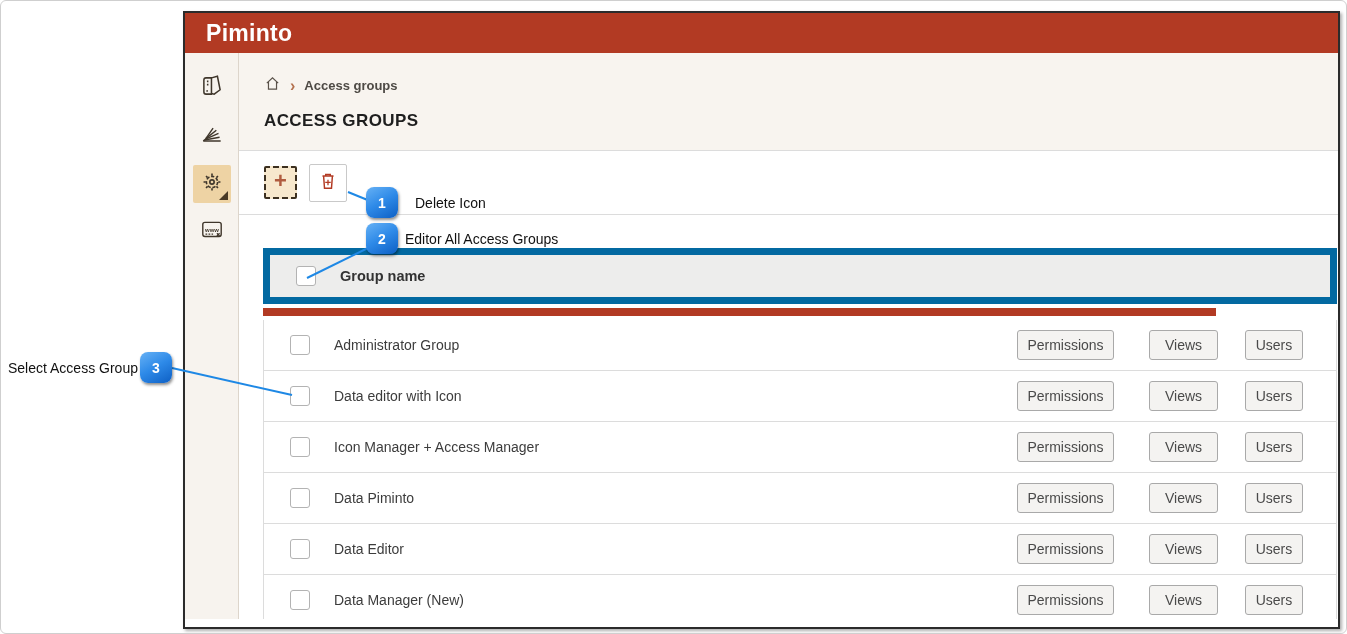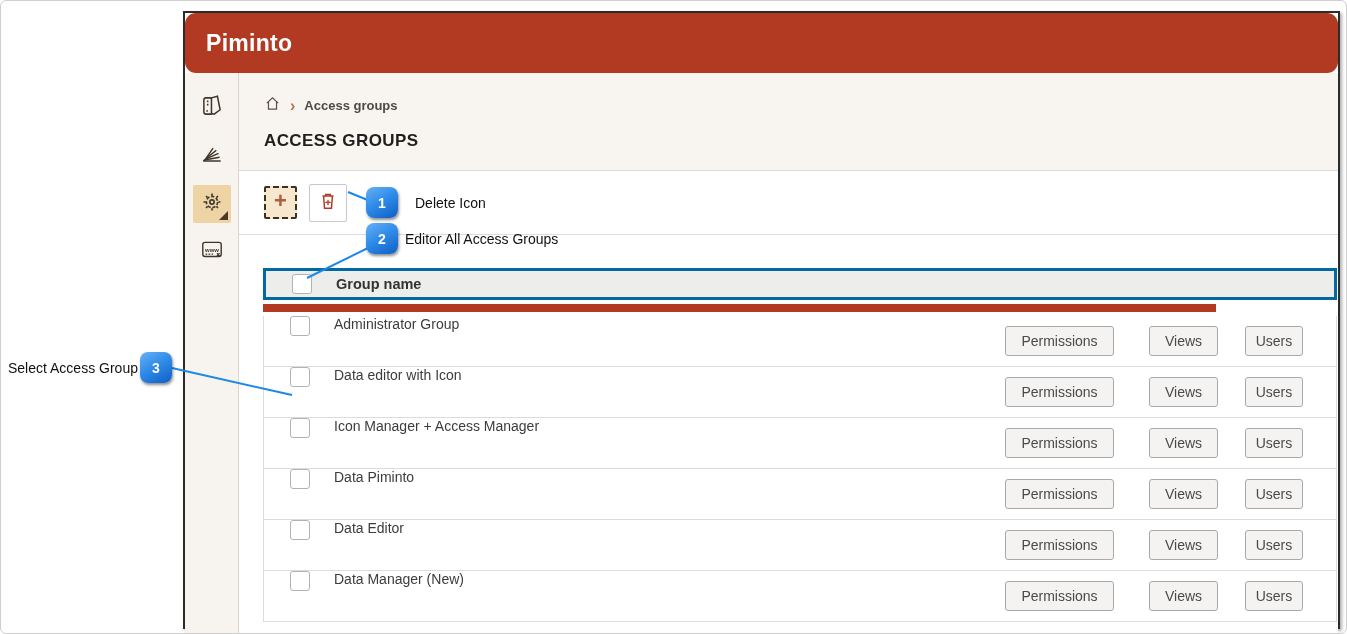--- a/index.html
+++ b/index.html
@@ -2,21 +2,21 @@
 <html><head>
 <meta charset="utf-8">
 <style>
   * { margin:0; padding:0; box-sizing:border-box; }
   html,body { width:1347px; height:634px; background:#fff; font-family:"Liberation Sans", sans-serif; }
   .canvas { position:relative; width:1347px; height:634px; background:#fff; border:1px solid #cfcfcf; border-radius:6px; overflow:hidden; }
 
   
   .window { position:absolute; left:182px; top:10px; width:1157px; height:618px;
             border:2px solid #2b2b2b; background:#fff; box-shadow:2px 2px 3px rgba(120,120,120,.6); }
-  .app-header { height:60px; background:#b23a23; display:flex; align-items:center; padding-left:21px;border-radius:11px; }
+  .app-header { height:40px; background:#b23a23; display:flex; align-items:center; padding-left:21px; }
   .brand { color:#fff; font-size:23px; font-weight:bold; letter-spacing:.3px; }
   .app-body { display:flex; height:calc(100% - 48px); }
 
   
   .sidebar { width:54px; background:#f7f3ee; border-right:1px solid #ddd5cb; padding-top:16px; flex:none; }
   .side-icon { width:38px; height:38px; margin:0 auto 10px; display:flex; align-items:center; justify-content:center; position:relative; border-radius:2px; cursor:pointer; }
   .side-icon.active { background:#eed3a4; }
   .side-icon.active::after { content:""; position:absolute; right:3px; bottom:3px; border-left:9px solid transparent; border-bottom:9px solid #4a3a25; }
   .side-icon svg { width:26px; height:26px; }
 
@@ -31,34 +31,34 @@
 
   .toolbar { height:64px; border-bottom:1px solid #dcdcdc; background:#fff; display:flex; align-items:center; padding-left:25px; }
   .add-btn { width:33px; height:33px; background:#f7e8cd; border:2px dashed #3c3020; border-radius:2px;
              color:#b05c3f; font-size:22px; font-weight:bold; line-height:26px; text-align:center; cursor:pointer; }
   .del-btn { width:38px; height:38px; margin-left:12px; background:#fff; border:1px solid #c9c9c9; border-radius:2px;
              display:flex; align-items:center; justify-content:center; cursor:pointer; }
   .del-btn svg { width:22px; height:22px; }
 
   
   .table-wrap { margin:33px 1px 0 24px; width:1074px; }
-  .thead { height:32px; background:#ededec; border:3px solid #0369a1; display:flex; align-items:center; }
+  .thead { height:56px; background:#ededec; border:7px solid #0369a1; display:flex; align-items:center; }
   .cb { width:20px; height:20px; background:#fff; border:1px solid #b3b3b3; border-radius:3px; flex:none; cursor:pointer; }
   .thead .cb { margin-left:26px; }
   .th-label { margin-left:24px; font-size:14.5px; font-weight:bold; color:#333; }
   .progress { height:16px; position:relative; background:#fff; }
   .progress-fill { position:absolute; left:0; top:4px; height:8px; width:88.7%; background:#b23a23; }
-  .trow { height:51px; background:#fff; border:1px solid #dcdcdc; border-top:none; display:flex; }
+  .trow { height:51px; background:#fff; border:1px solid #dcdcdc; border-top:none; display:flex; align-items:center; }
   .trow:first-of-type { border-top:1px solid #dcdcdc; }
   .trow .cb { margin-left:26px; }
   .rlabel { margin-left:24px; font-size:14px; color:#3c3c3c; }
   .actions { margin-left:auto; display:flex; align-items:center; padding-right:33px; }
   .btn { height:30px; background:#f4f3f1; border:1px solid #a9a9a9; border-radius:3px; font-size:14px; color:#4a4a4a;
          font-family:"Liberation Sans", sans-serif; cursor:pointer; }
-  .btn-perm  { width:109px;  margin-right:35px; }
+  .btn-perm  { width:97px;  margin-right:35px; }
   .btn-views { width:69px;  margin-right:27px; }
   .btn-users { width:58px; }
 
   
   .lines { position:absolute; left:0; top:0; width:1347px; height:634px; pointer-events:none; z-index:40; }
   .badge { position:absolute; width:32px; height:31px; border-radius:8px; z-index:50;
            background:linear-gradient(150deg,#66b1f5 0%, #2e8ae8 48%, #0d5fc4 100%);
            box-shadow:1px 2px 3px rgba(0,0,0,.45);
            color:#fff; font-size:14px; font-weight:bold; display:flex; align-items:center; justify-content:center; }
   .callout-label { position:absolute; z-index:50; font-size:14px; color:#111; white-space:nowrap; }

